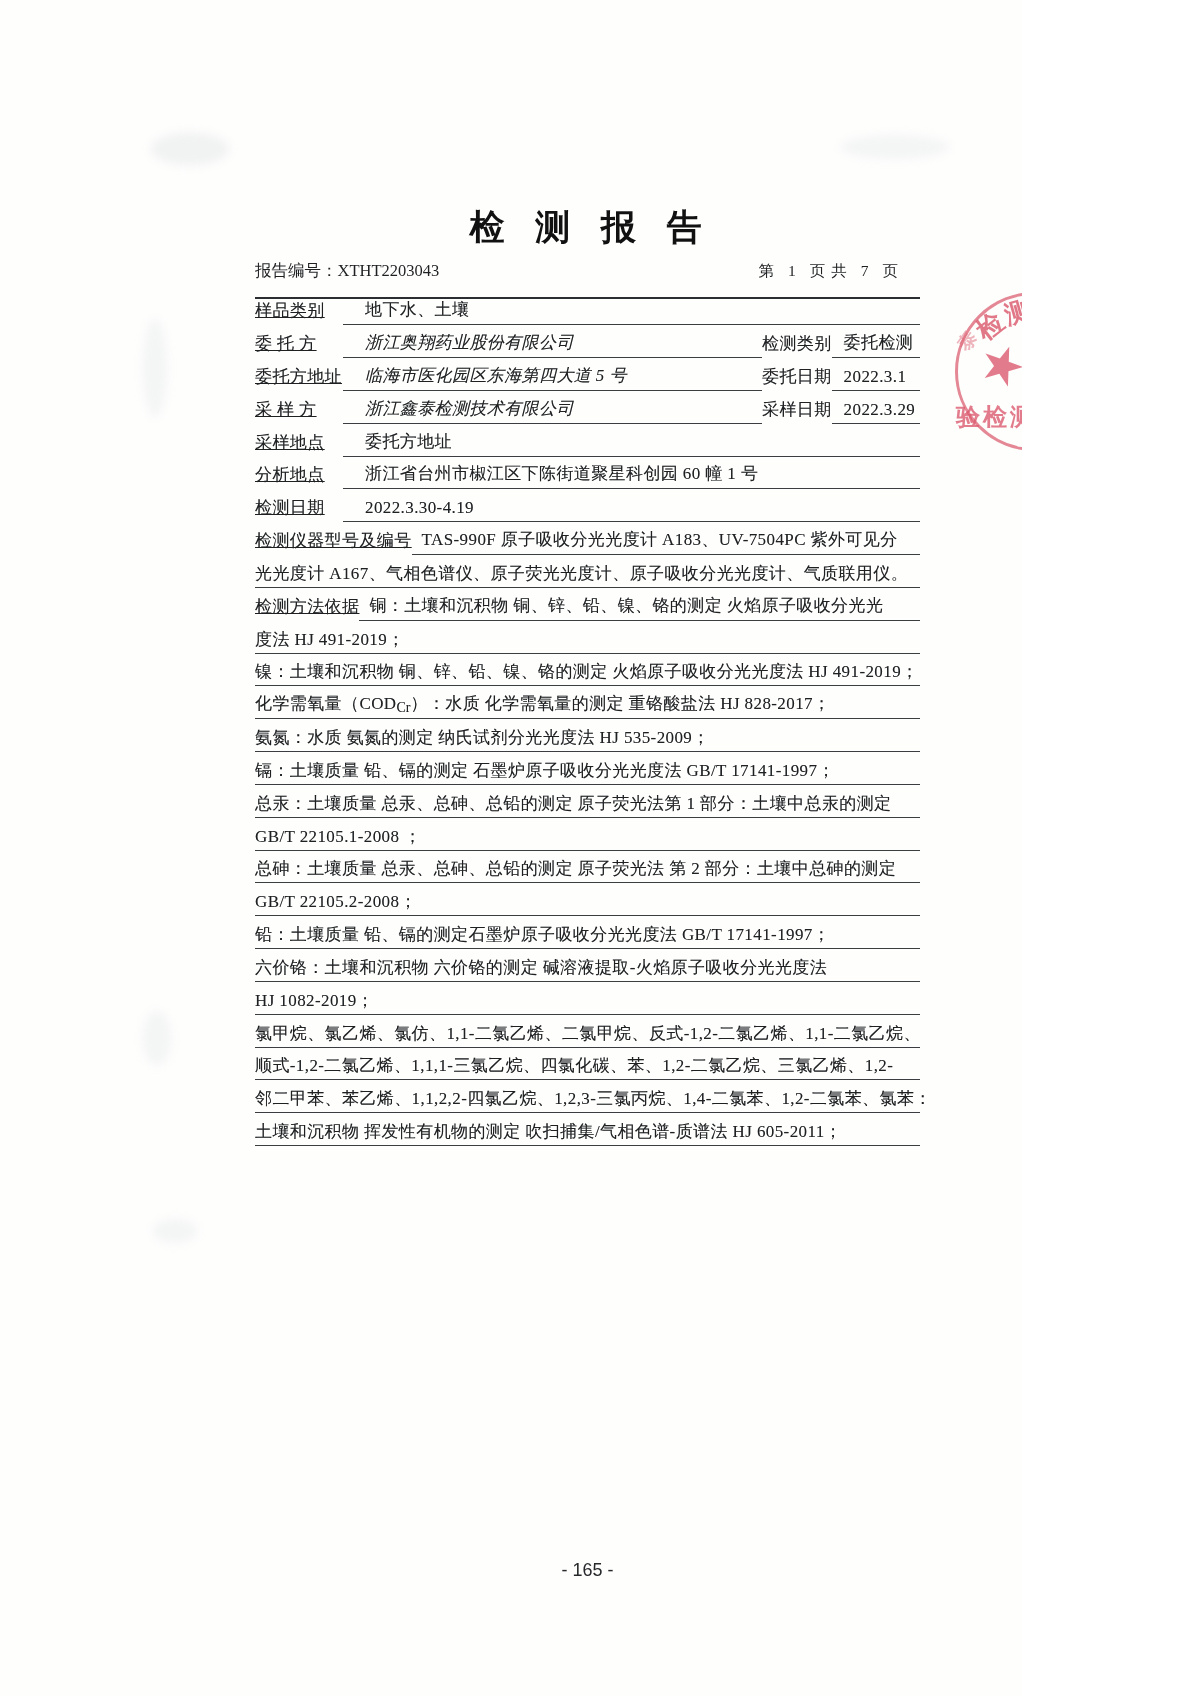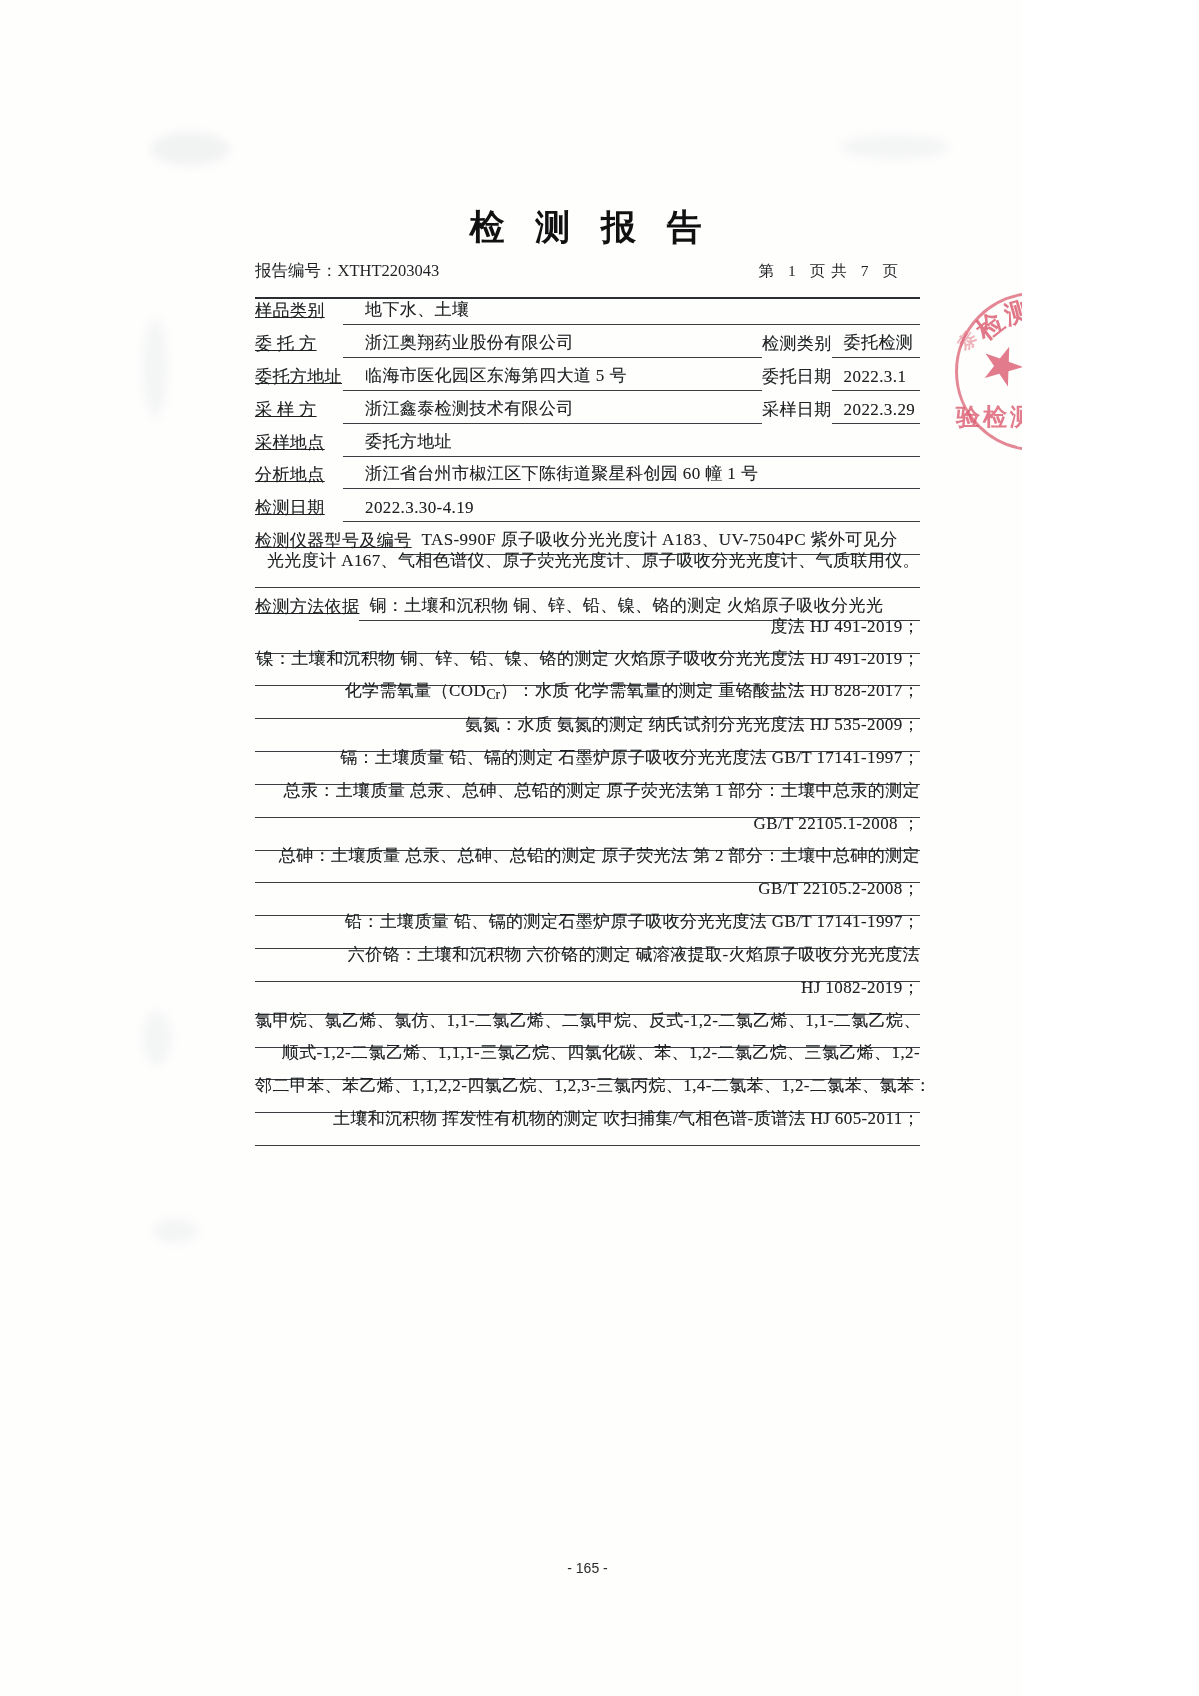--- a/index.html
+++ b/index.html
@@ -36,25 +36,25 @@
   .form {
     position:absolute; left:255px; top:292.5px; width:665px;
     font-size:17px; letter-spacing:0.4px;
     text-shadow:0 0 0.5px rgba(20,24,28,0.35);
   }
   .row { display:flex; align-items:flex-end; height:32.83px; white-space:nowrap; overflow:visible; }
   .u { border-bottom:1.4px solid #3a3e41; }
   .lbl { flex:0 0 auto; padding-bottom:3px;text-decoration:underline; }
   .w88 { min-width:88px; }
   .val { flex:1 1 auto; min-width:0; padding:0 0 3px 22px; }
-  .val-left { flex:0 0 auto; width:397px; padding:0 0 3px 22px; }
+  .val-left { flex:0 0 auto; width:397px; padding:0 0 3px 22px;font-style:italic; }
   .val-tight { flex:1 1 auto; min-width:0; padding:0 0 3px 10px; }
   .rlbl { flex:0 0 auto; padding:0 0 3px 0; }
   .rval { flex:1 1 auto; min-width:0; padding:0 0 3px 12px; }
-  .cont { flex:1 1 auto; min-width:0; padding-bottom:15px;text-align:right; }
+  .cont { flex:1 1 auto; min-width:0; padding-bottom:2px; }
   sub.cr { font-size:14px; vertical-align:-3px; letter-spacing:0; }
 
   
   .stamp-clip {
     position:absolute; left:948px; top:282px; width:74px; height:182px;
     overflow:hidden; pointer-events:none;
   }
   .stamp-inner { position:absolute; inset:0; font-family:"Liberation Serif",serif; }
   .stamp-circle {
     position:absolute; left:7px; top:10px; width:153px; height:153px;
@@ -69,21 +69,21 @@
     color:rgba(219,90,110,0.8); transform:rotate(20deg);
   }
   .stamp-band {
     position:absolute; left:8px; top:119px; font-size:24px; font-weight:bold;
     letter-spacing:3px; color:rgba(219,90,110,0.8); white-space:nowrap;
   }
   .scan-edge { position:absolute; left:1022px; top:0; width:177px; height:100%; background:#ffffff; }
 
   .footer {
     position:absolute; left:255px; top:1560px; width:665px; text-align:center;
-    font-size:14px; font-family:"Liberation Sans","DejaVu Sans",sans-serif; color:#26282a;
+    font-size:18px; font-family:"Liberation Sans","DejaVu Sans",sans-serif; color:#26282a;
   }
 </style>
 </head>
 <body>
 
 <div class="page">
 
   <div class="smudge sm1"></div>
   <div class="smudge sm2"></div>
   <div class="smudge sm3"></div>

